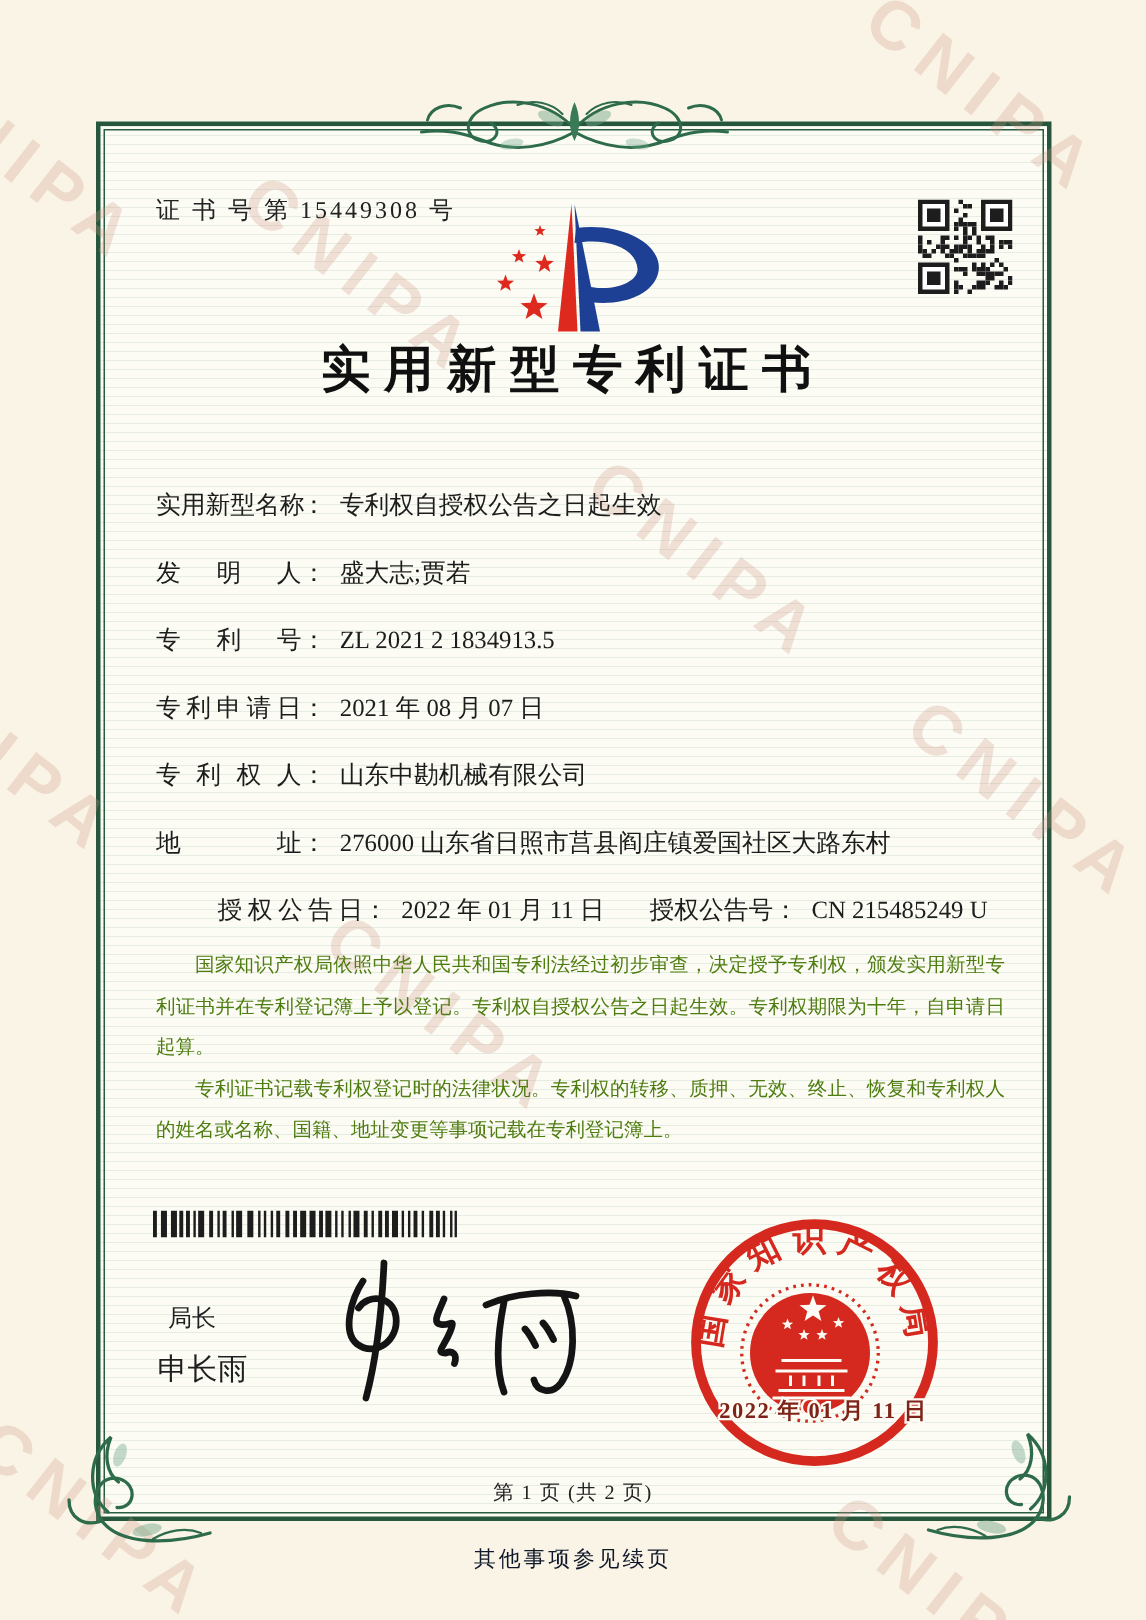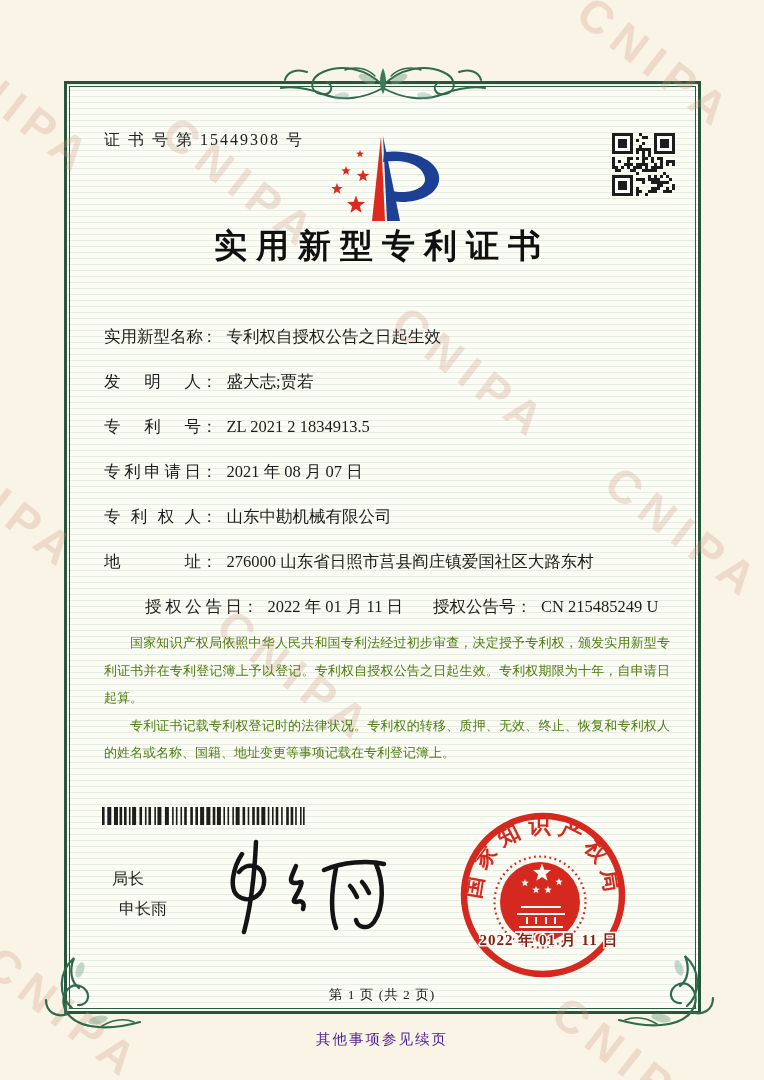--- a/index.html
+++ b/index.html
@@ -25,25 +25,25 @@
   .frow{height:45px;line-height:45px;white-space:nowrap;}
   .flabel{display:inline-block;width:97px;text-align:justify;text-align-last:justify;vertical-align:bottom;}
   .fvalue{margin-left:9px;}
   .half{display:inline-block;width:288px;margin-left:41px;}
   .flabel.natural{width:auto;text-align-last:auto;}
   .paras{left:104px;top:629px;width:566px;font-size:13px;line-height:27.5px;
          text-align:justify;color:#4d7c0f;}
   .paras p{margin:0;text-indent:2em;}
   .barcode{left:102px;top:807px;}
   .signer-title{left:112px;top:869px;font-family:Liberation Mono, monospace;font-size:16px;color:#1f1f1f;}
-  .signer-name{left:119px;top:899px;font-family:"Liberation Sans","DejaVu Sans",sans-serif;font-size:16px;color:#1f1f1f;}
+  .signer-name{left:105px;top:899px;font-family:"Liberation Sans","DejaVu Sans",sans-serif;font-size:20px;color:#1f1f1f;}
   .signature{left:212px;top:836px;}
   .seal{left:459px;top:811px;}
   .page-info{left:0;width:764px;top:986px;text-align:center;font-size:13.5px;letter-spacing:1px;color:#222;}
-  .note{left:0;width:764px;top:1030px;text-align:center;font-size:14.5px;letter-spacing:2px;color:#4c1d95;}
+  .note{left:0;width:764px;top:1030px;text-align:center;font-size:14.5px;letter-spacing:2px;color:#0f172a;}
   .orn-top{left:273px;top:58px;}
   .orn-bl{left:32px;top:952px;}
   .orn-br{left:612px;top:950px;}
   svg{display:block;}
 </style>
 </head>
 <body>
 
 <div class="page">
 

